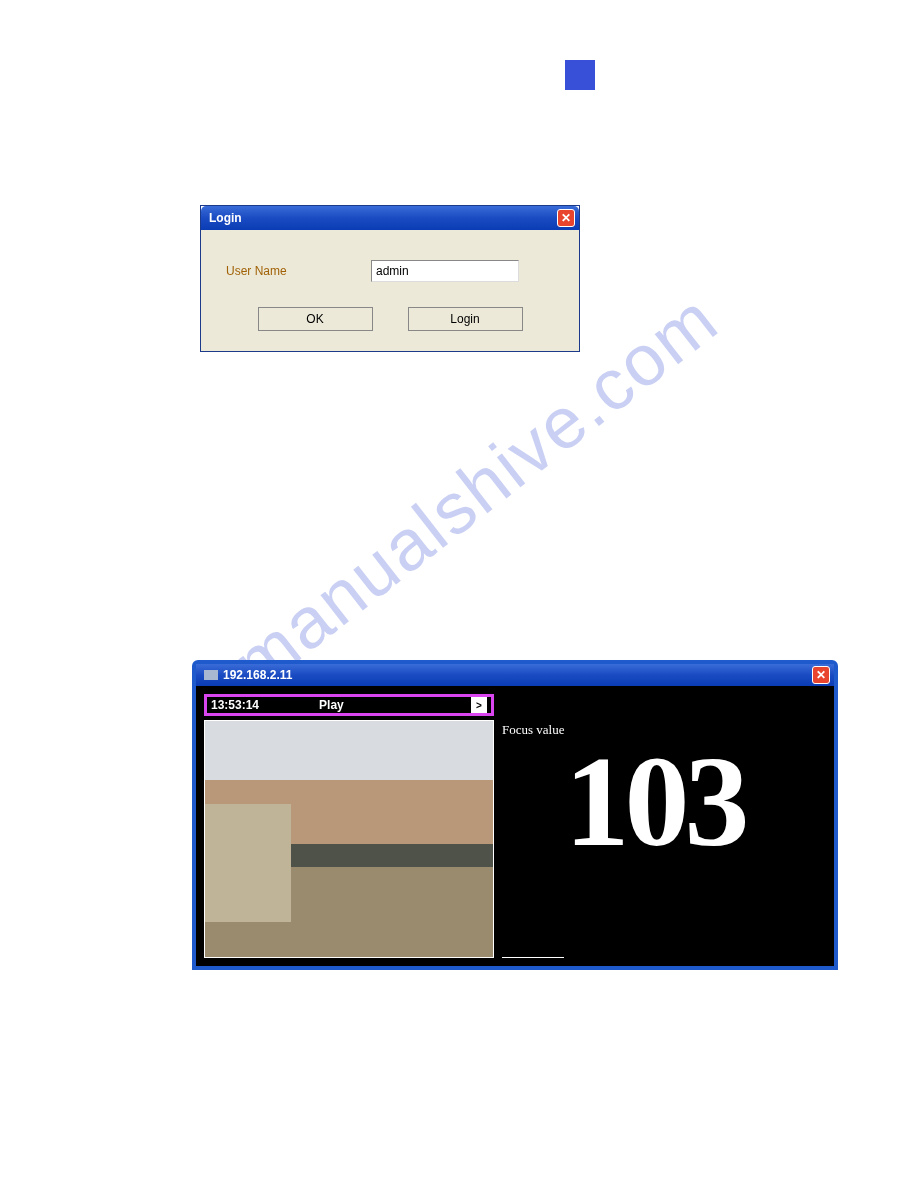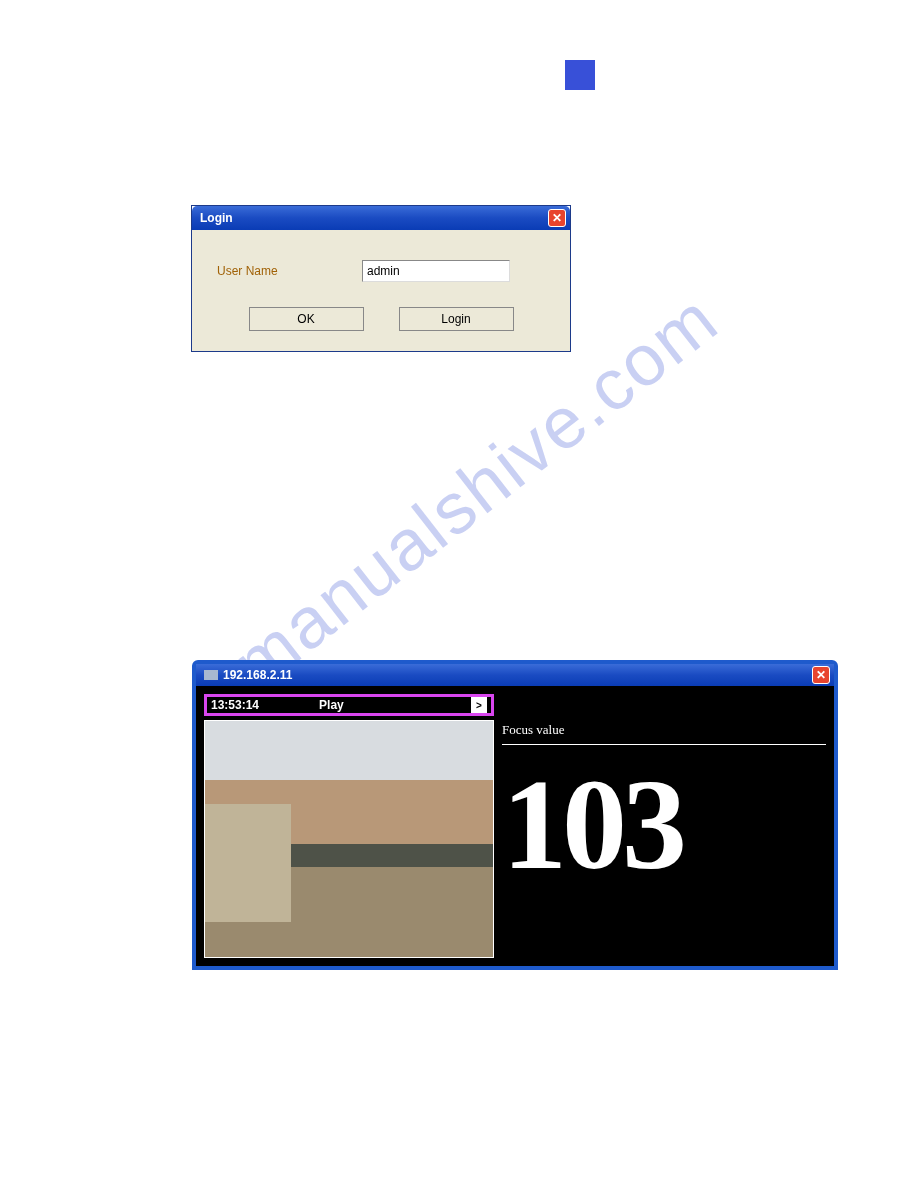--- a/index.html
+++ b/index.html
@@ -15,21 +15,21 @@
       top: 60px;
       left: 565px;
       width: 30px;
       height: 30px;
       background: #3850d8;
     }
     
     .login-dialog {
       position: absolute;
       top: 205px;
-      left: 191px;
+      left: 200px;
       width: 380px;
       border: 1px solid #1c3a8a;
     }
     .login-titlebar {
       height: 24px;
       background: linear-gradient(to bottom, #3a6cd8 0%, #1a4bc2 50%, #0a3cb5 100%);
       border-radius: 5px 5px 0 0;
       display: flex;
       align-items: center;
       justify-content: space-between;
@@ -180,21 +180,21 @@
       position: absolute;
       left: 0;
       top: 35%;
       width: 30%;
       height: 50%;
       background: #c0b498;
     }
     .video-right {
       flex: 1;
       display: flex;
-      flex-direction: column;
+      flex-direction: row;
       padding-top: 28px;
     }
     .focus-label {
       color: white;
       font-size: 13px;
       font-family: 'Times New Roman', serif;
       padding-bottom: 6px;
       border-bottom: 1px solid white;
     }
     .focus-value {

